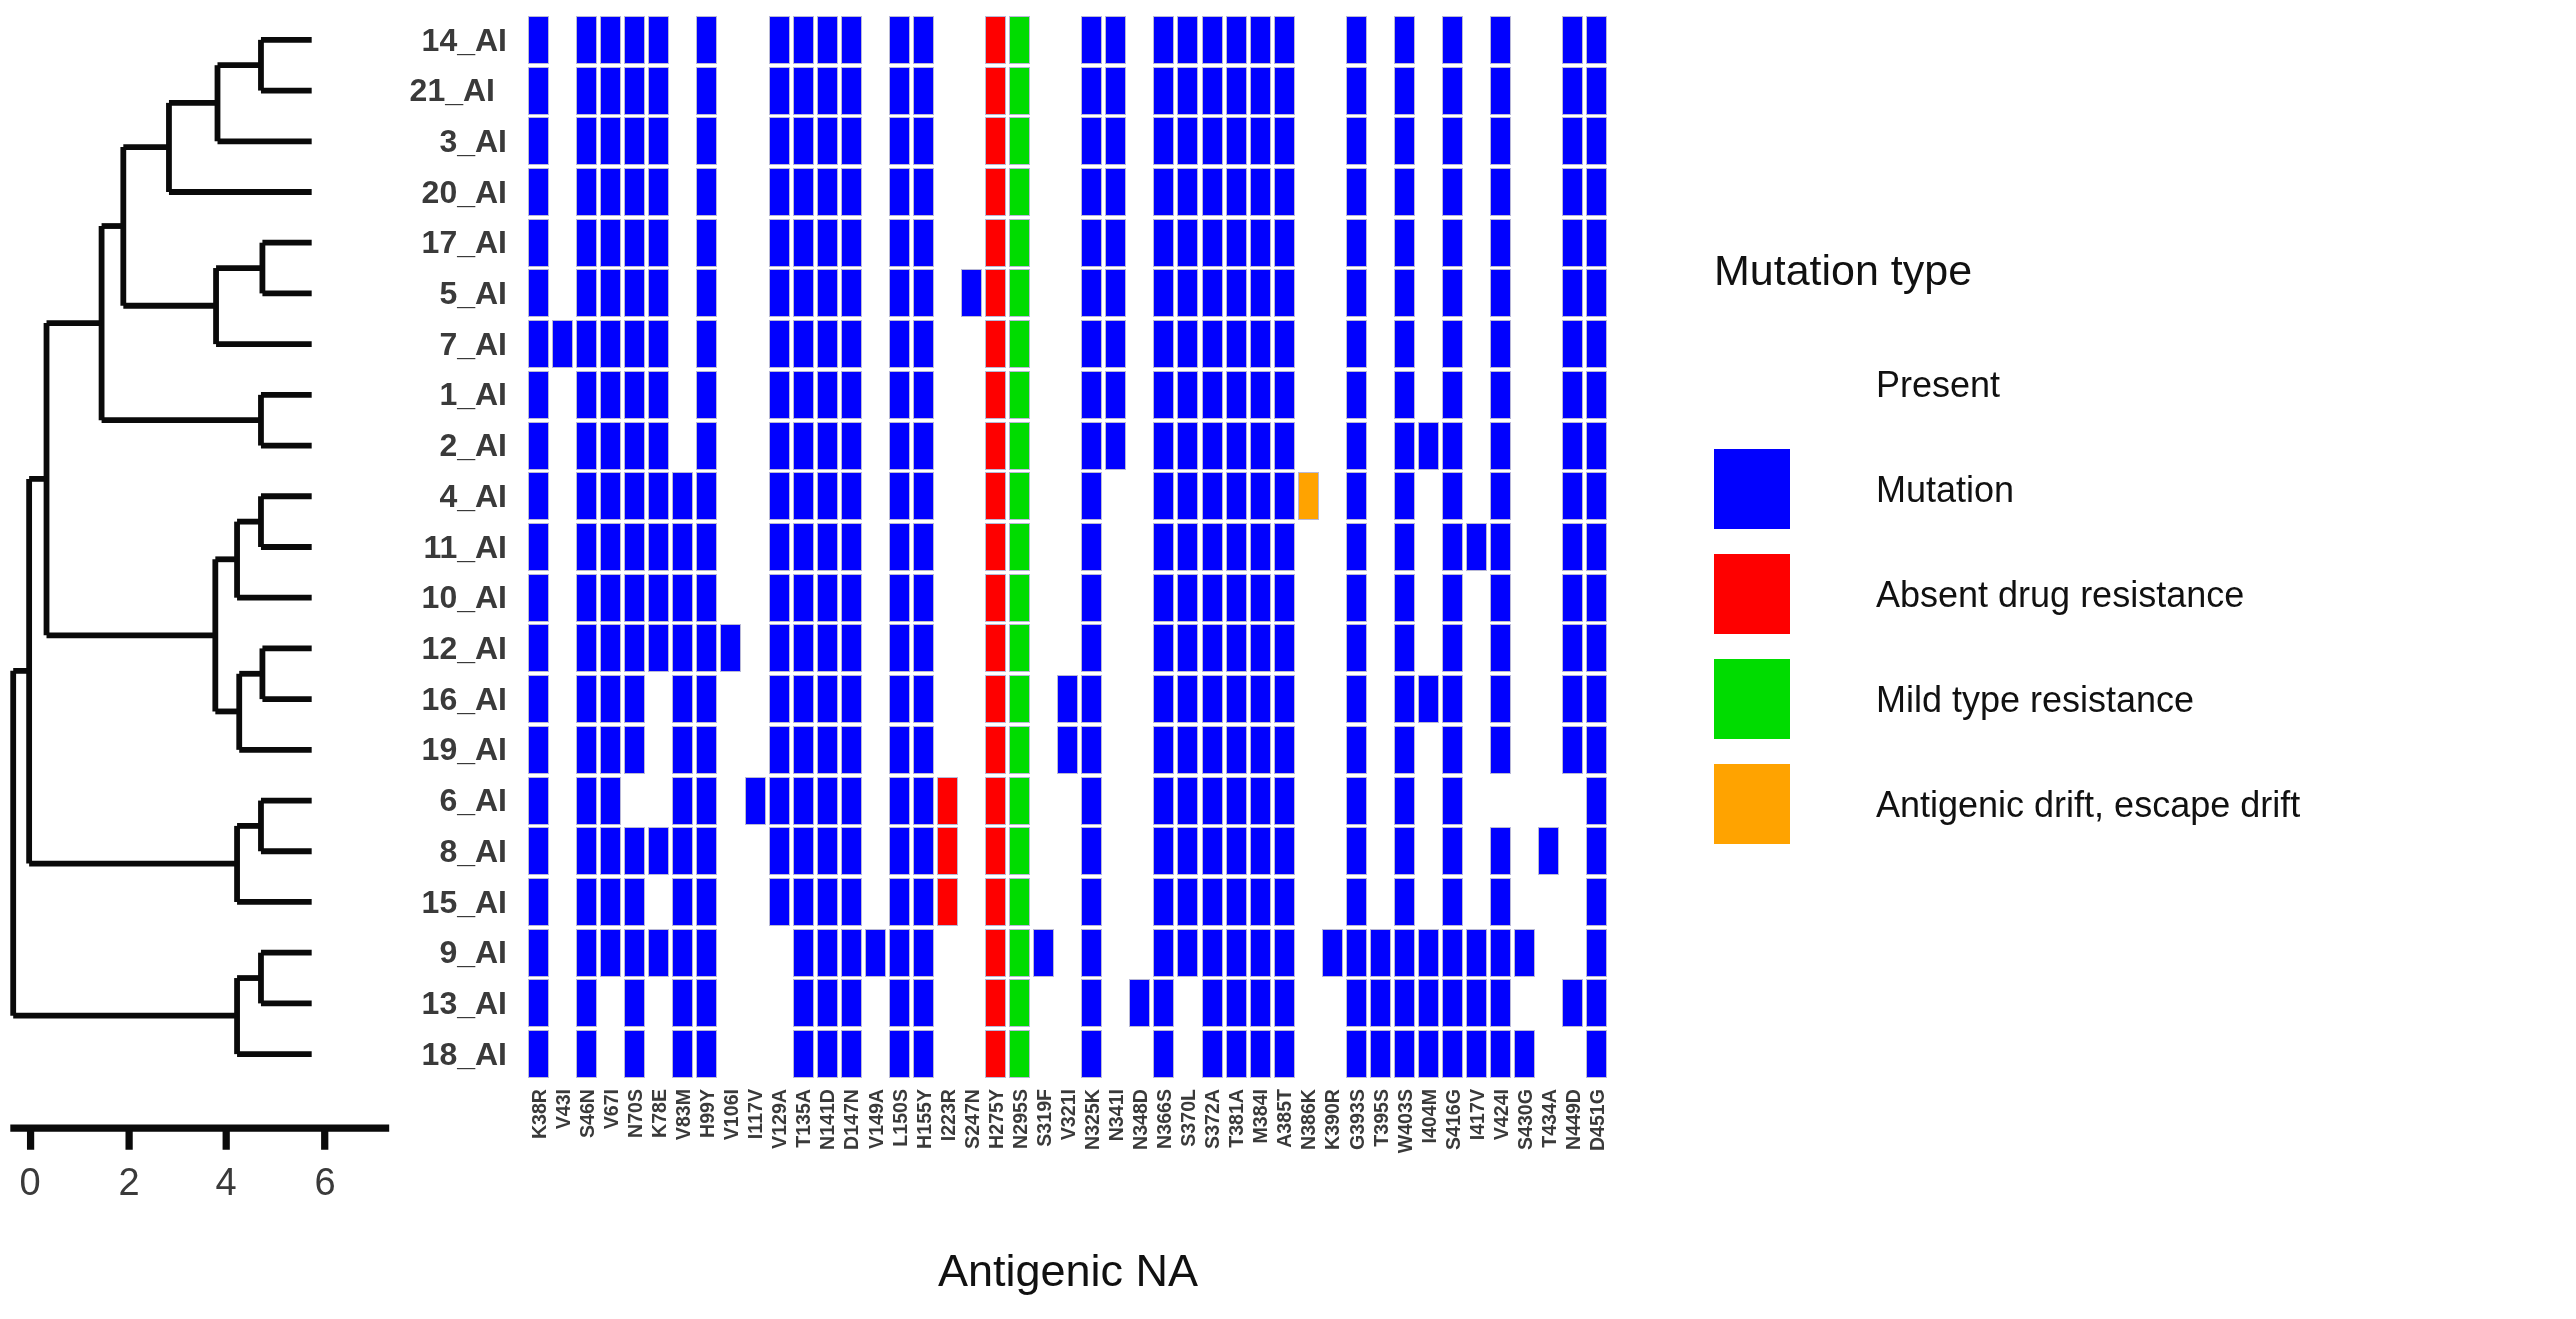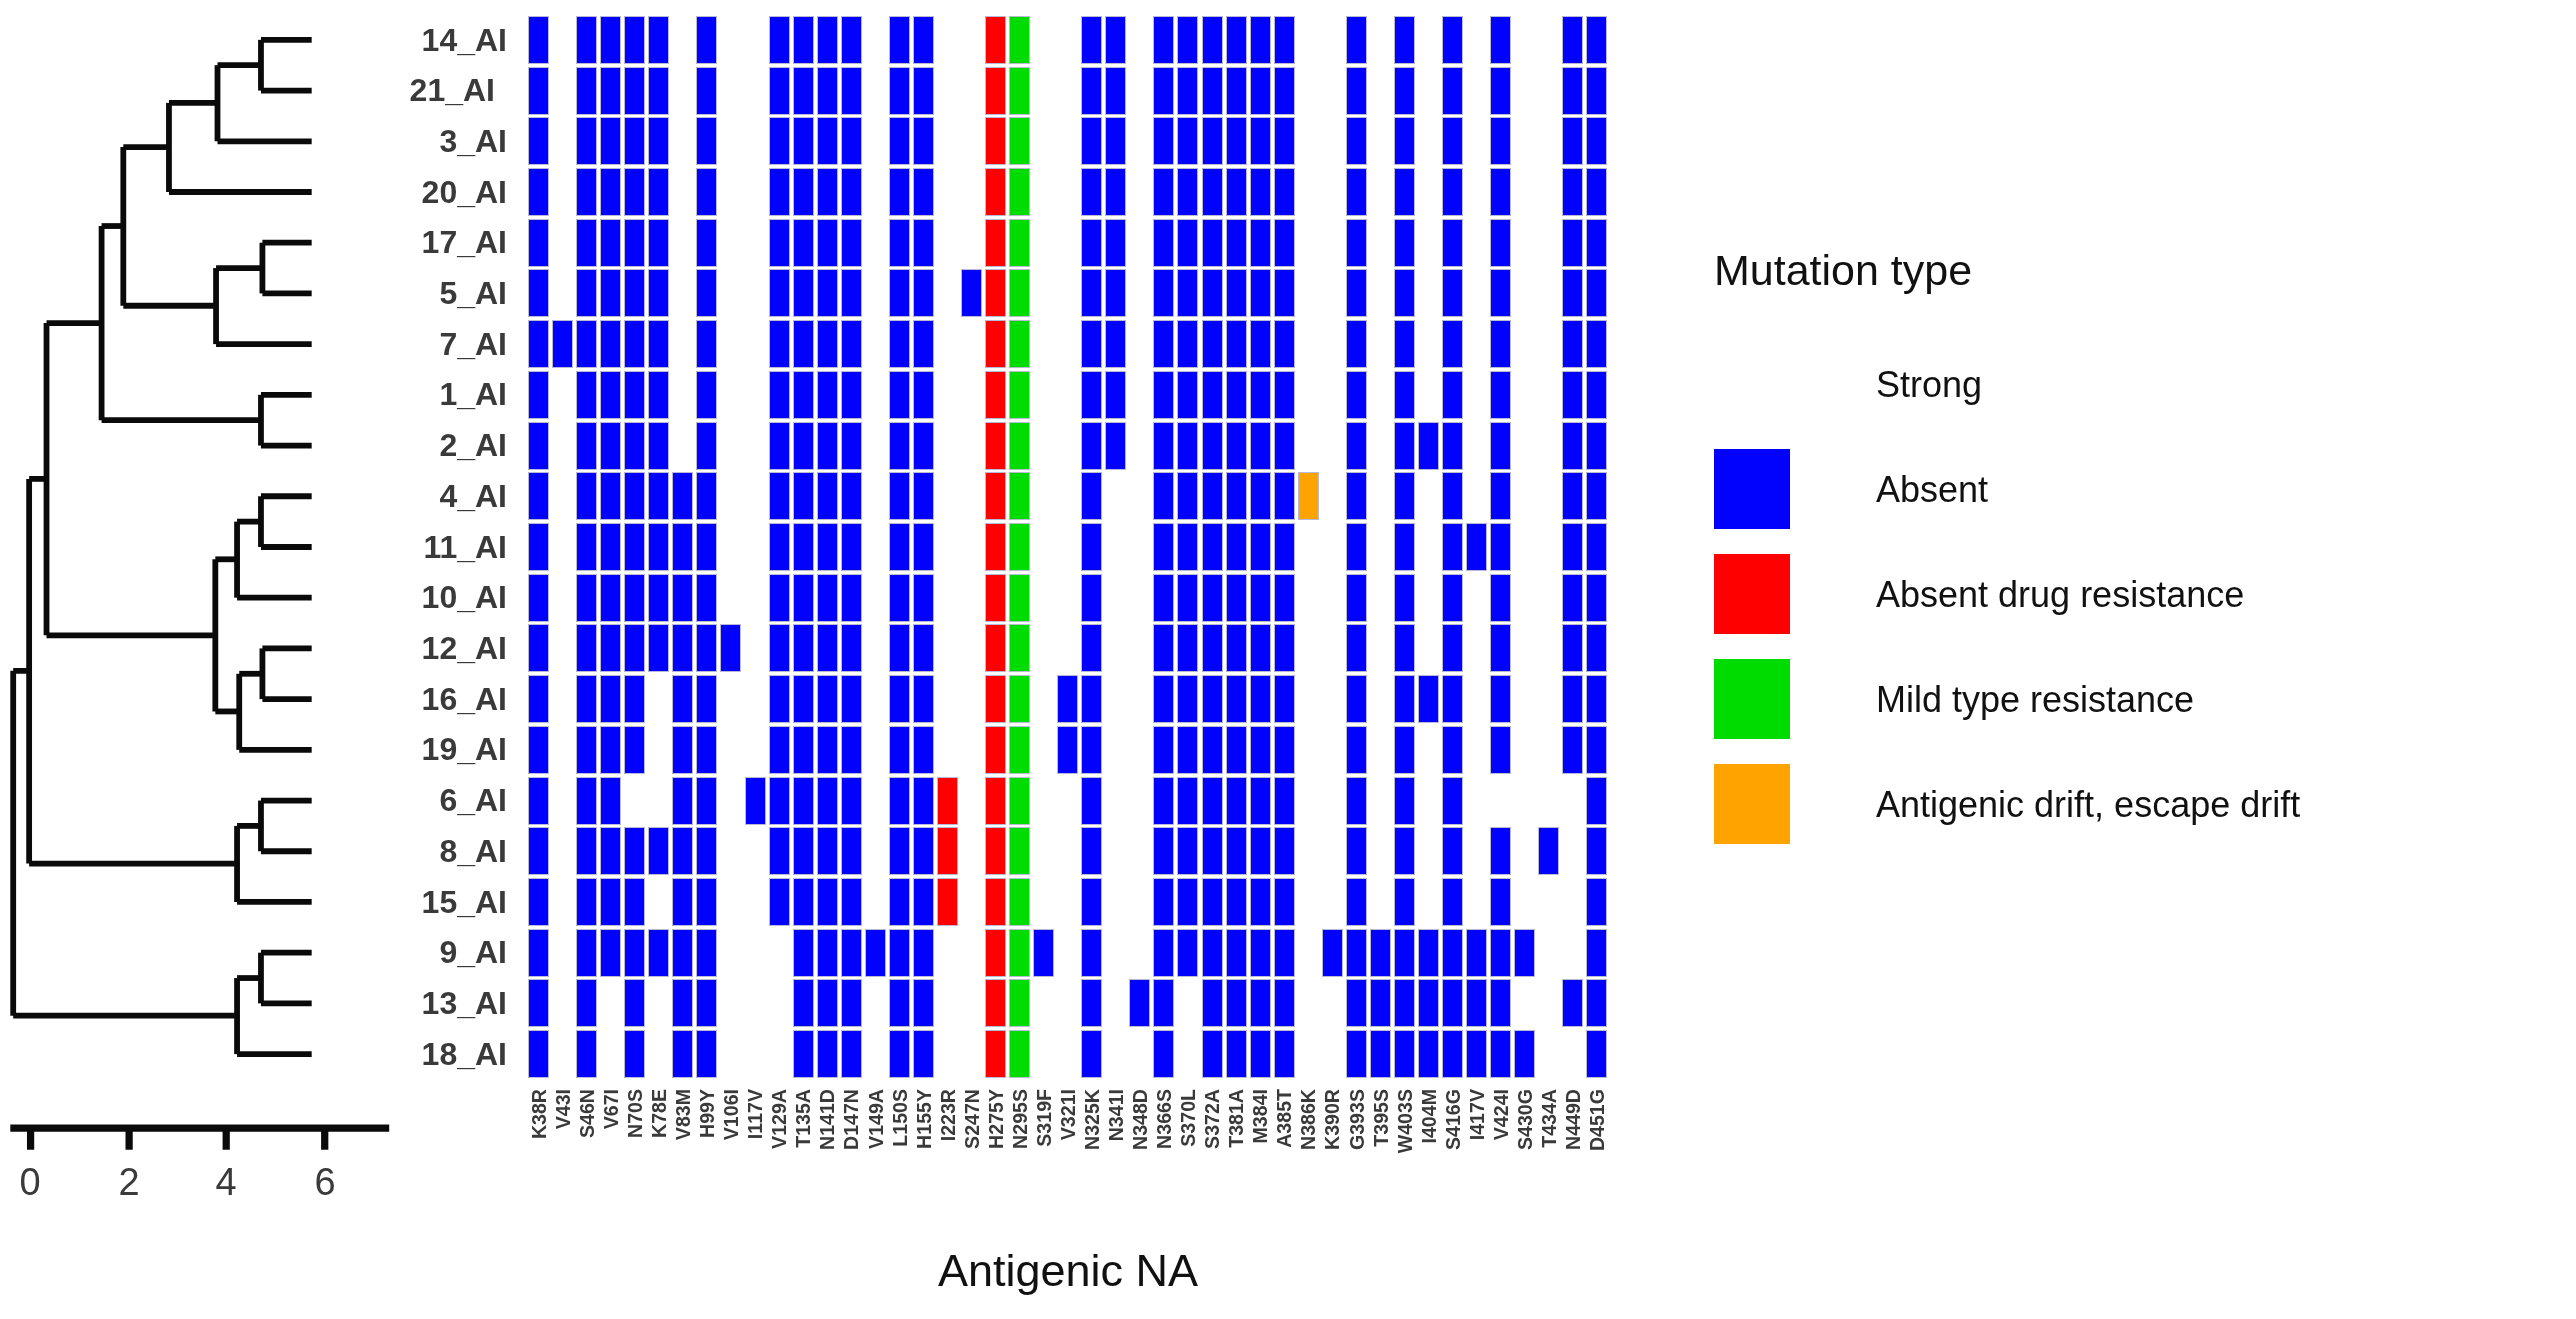--- a/index.html
+++ b/index.html
@@ -753,23 +753,23 @@
       <div class="collab" style="left: 1466px; top: 1089px;">I417V</div>
       <div class="collab" style="left: 1490px; top: 1089px;">V424I</div>
       <div class="collab" style="left: 1514px; top: 1089px;">S430G</div>
       <div class="collab" style="left: 1538px; top: 1089px;">T434A</div>
       <div class="collab" style="left: 1562px; top: 1089px;">N449D</div>
       <div class="collab" style="left: 1586px; top: 1089px;">D451G</div>
     </div>
   <div id="xtitle" style="left: 1068px; top: 1245px;">Antigenic NA</div>
   <div id="legend-title" style="left: 1714px; top: 246px;">Mutation type</div>
   <div id="legend">
-      <div class="leg-item-label" style="left: 1876px; top: 364px;">Strong</div>
+      <div class="leg-item-label" style="left: 1876px; top: 364px;">Present</div>
       <div class="leg-swatch" style="left: 1714px; top: 449px; background: rgb(1, 1, 254);"></div>
-      <div class="leg-item-label" style="left: 1876px; top: 469px;">Absent</div>
+      <div class="leg-item-label" style="left: 1876px; top: 469px;">Mutation</div>
       <div class="leg-swatch" style="left: 1714px; top: 554px; background: rgb(254, 0, 0);"></div>
       <div class="leg-item-label" style="left: 1876px; top: 574px;">Absent drug resistance</div>
       <div class="leg-swatch" style="left: 1714px; top: 659px; background: rgb(0, 220, 0);"></div>
       <div class="leg-item-label" style="left: 1876px; top: 679px;">Mild type resistance</div>
       <div class="leg-swatch" style="left: 1714px; top: 764px; background: rgb(255, 163, 0);"></div>
       <div class="leg-item-label" style="left: 1876px; top: 784px;">Antigenic drift, escape drift</div>
     </div>
 <div class="ticknum" style="left: 30px; top: 1161px;">0</div>
     <div class="ticknum" style="left: 129px; top: 1161px;">2</div>
     <div class="ticknum" style="left: 226px; top: 1161px;">4</div>

